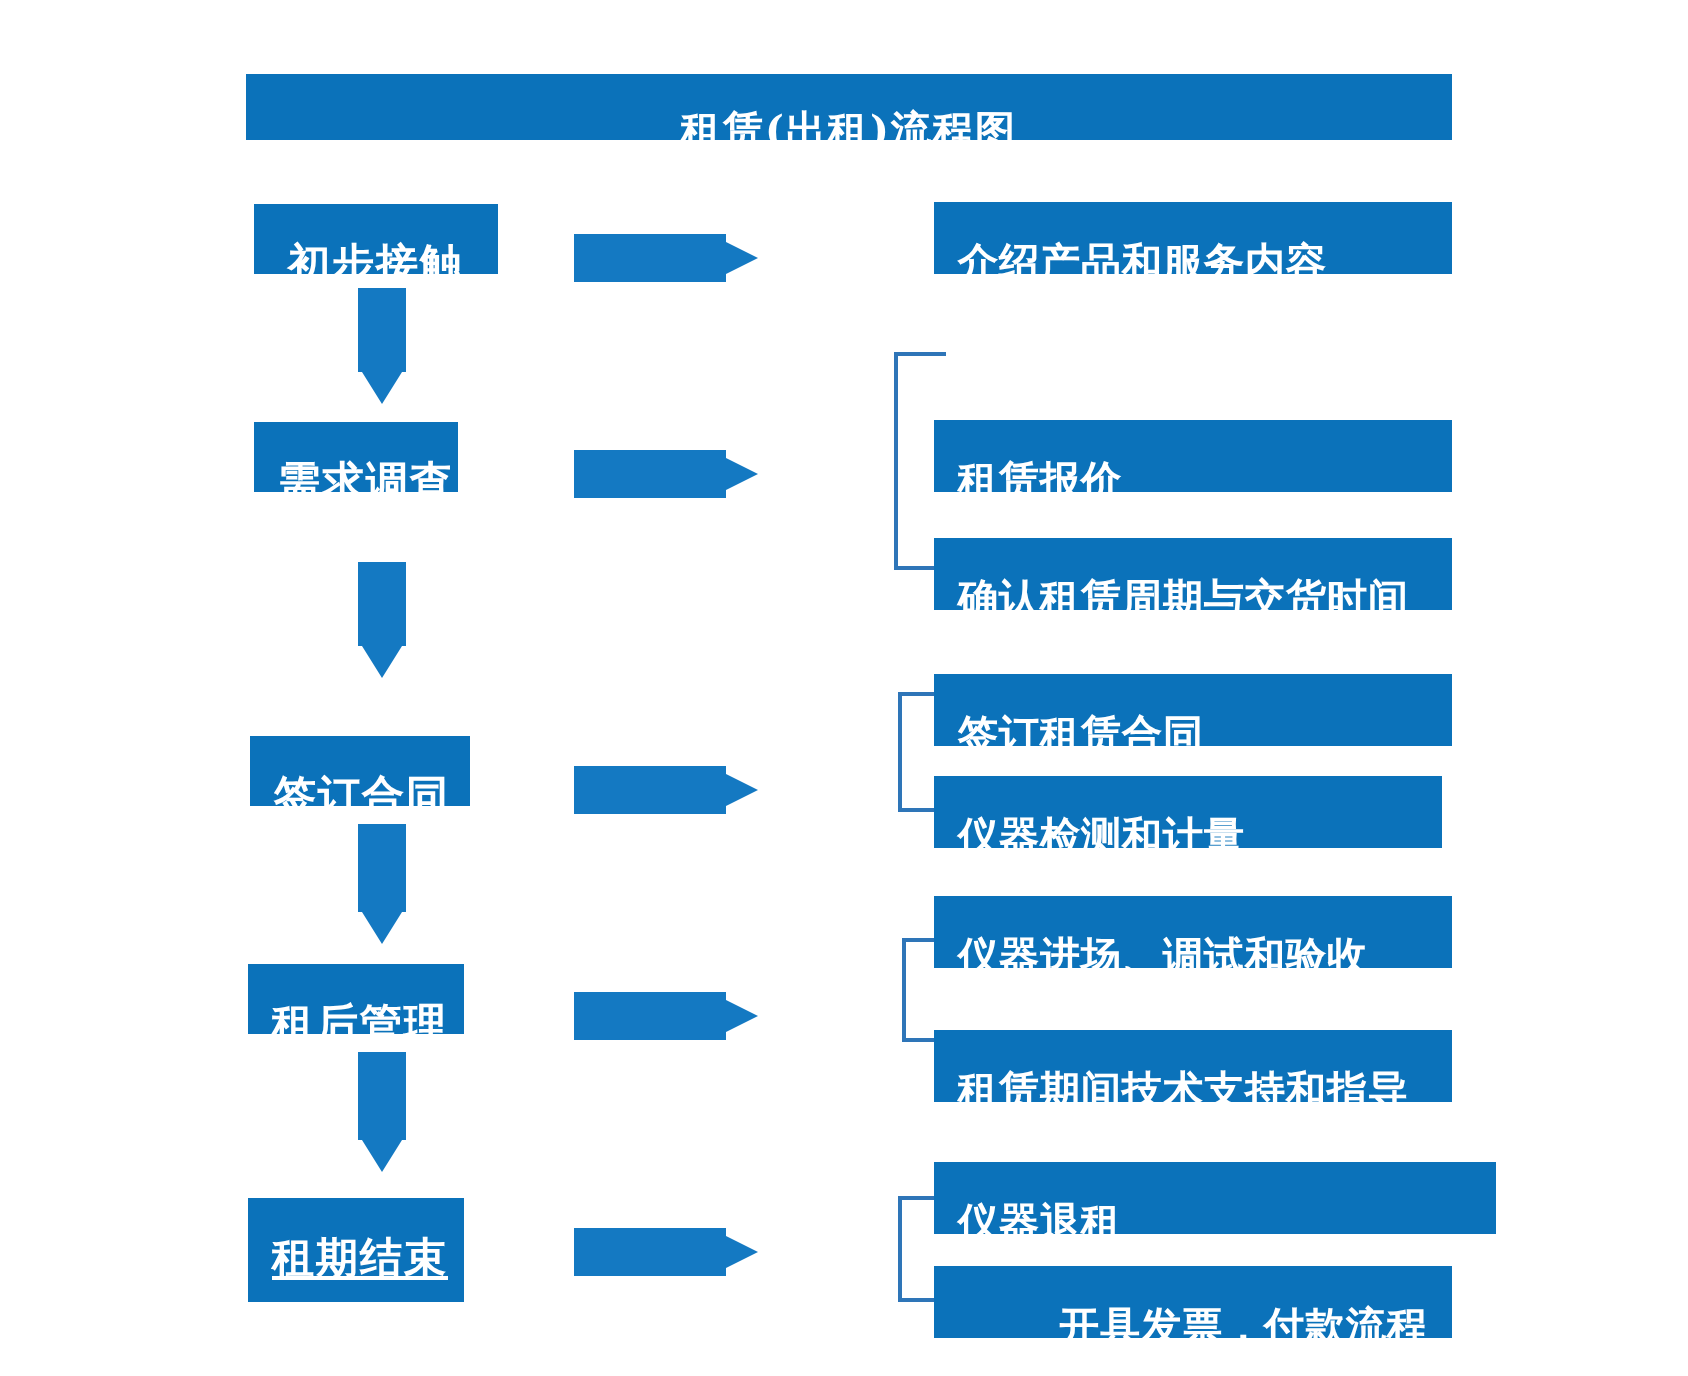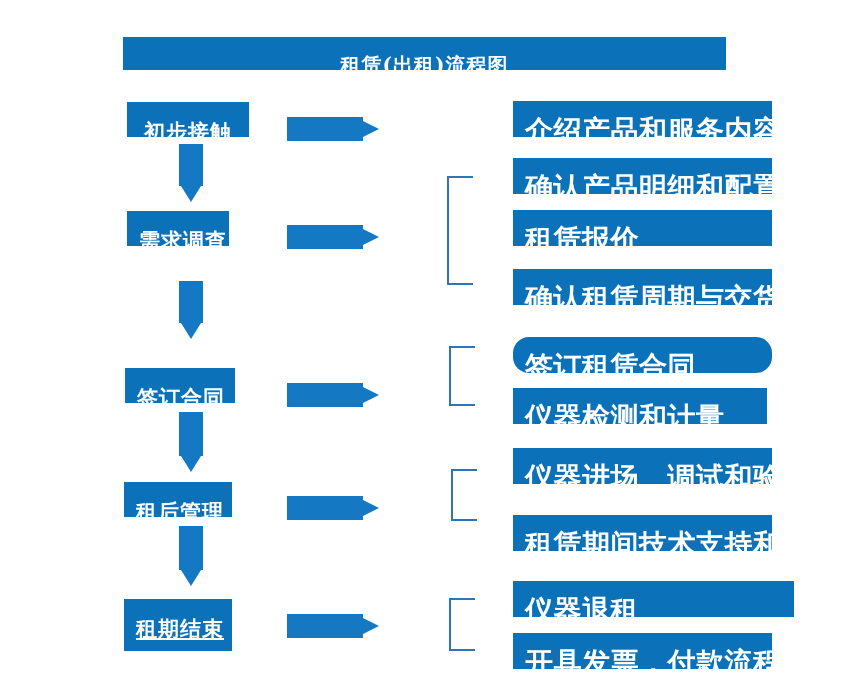--- a/index.html
+++ b/index.html
@@ -37,28 +37,27 @@
     font-weight: bold;
     text-align: center;
     line-height: 35px;
     letter-spacing: 1px;
     white-space: nowrap;
   }
   .rbox {
     position: absolute;
     background: var(--box-blue);
     color: var(--text-white);
-    font-size: 28px;
+    font-size: 20px;
     font-weight: bold;
     text-align: left;
     line-height: 36px;
     padding-left: 12px;
     letter-spacing: 0.5px;
     white-space: nowrap;
-    margin-left: 46px;
   }
   .arrow-right {
     position: absolute;
     height: 5px;
     background: var(--arrow-blue);
   }
   .arrow-right::after {
     content: "";
     position: absolute;
     left: 100%;
@@ -116,23 +115,22 @@
   <div class="arrow-right" style="left:263px; top:359px; width:76px;"></div>
   <div class="arrow-right" style="left:263px; top:472px; width:76px;"></div>
   <div class="arrow-right" style="left:263px; top:590px; width:76px;"></div>
 
   <div class="bracket" style="left:423px; top:152px; height:109px;"></div>
   <div class="bracket" style="left:425px; top:322px; height:60px;"></div>
   <div class="bracket" style="left:427px; top:445px; height:52px;"></div>
   <div class="bracket" style="left:425px; top:574px; height:53px;"></div>
 
   <div class="rbox" style="left:443px; top:77px;  width:259px; height:36px;">介绍产品和服务内容</div>
-  <div class="rbox" style="left:443px; top:134px; width:259px; height:36px;">确认产品明细和配置</div>
   <div class="rbox" style="left:443px; top:186px; width:259px; height:36px;">租赁报价</div>
   <div class="rbox" style="left:443px; top:245px; width:259px; height:36px;">确认租赁周期与交货时间</div>
-  <div class="rbox" style="left:443px; top:313px; width:259px; height:36px;border-radius:16px;">签订租赁合同</div>
+  <div class="rbox" style="left:443px; top:313px; width:259px; height:36px;">签订租赁合同</div>
   <div class="rbox" style="left:443px; top:364px; width:254px; height:36px;">仪器检测和计量</div>
   <div class="rbox" style="left:443px; top:424px; width:259px; height:36px;">仪器进场、调试和验收</div>
   <div class="rbox" style="left:443px; top:491px; width:259px; height:36px;">租赁期间技术支持和指导</div>
   <div class="rbox" style="left:443px; top:557px; width:281px; height:36px;">仪器退租</div>
   <div class="rbox" style="left:443px; top:609px; width:259px; height:36px;text-align:right;">开具发票，付款流程</div>
 
 </div>
 
 </body></html>

